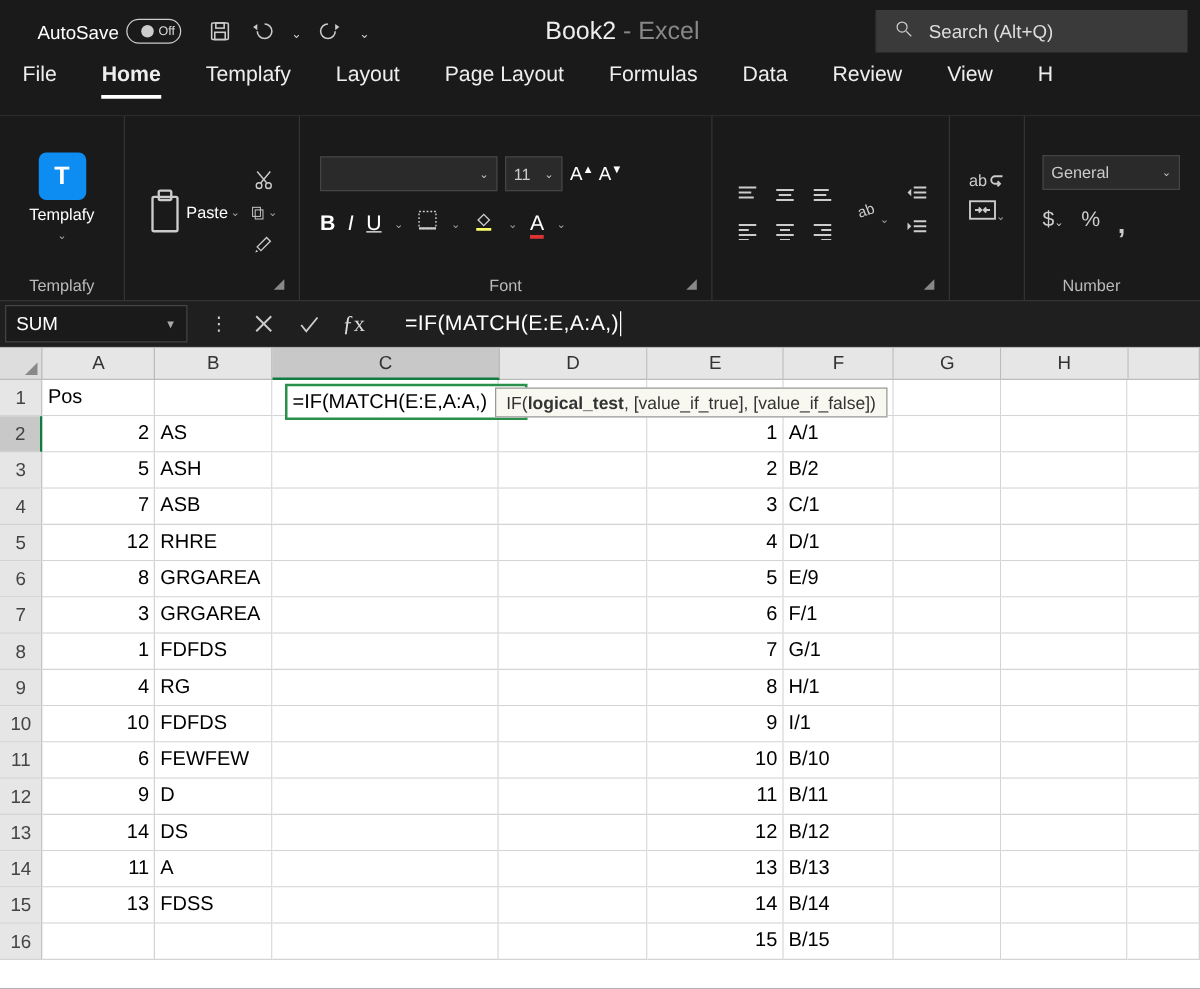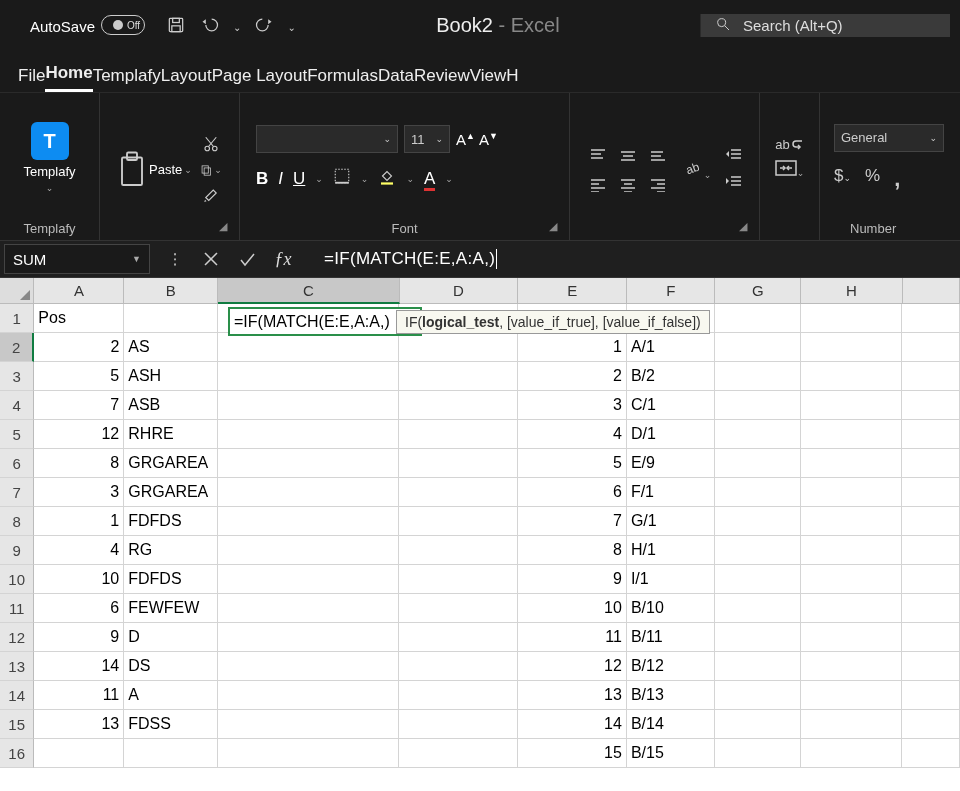--- a/index.html
+++ b/index.html
@@ -50,37 +50,38 @@
   .tb-icons .chev { font-size:10px; color:#ccc; position: relative; top:2px;}
   .title-center {
     flex: 1;
     text-align: center;
     font-size: 20px;
     color: #eee;
   }
   .title-center .gray { color:#888;}
   .searchbox {
     background: #3a3a3a;
-    height: 23px;
+    height: 34px;
     width: 250px;
     display: flex;
     align-items: center;
     gap: 12px;
     padding: 0 14px;
     font-size: 15px;
     color: #ddd;
     border-left: 1px solid #2a2a2a;
   }
   
   .tabs {
     height: 42px;
     background: #1a1a1a;
     display: flex;
-    align-items: flex-end;
+    align-items: flex-start;
     padding: 0 0 0 18px;
+    gap: 36px;
     font-size: 17px;
     color: #eee;
   }
   .tabs .tab { padding-bottom: 6px; cursor:pointer;}
   .tabs .tab.active {
     border-bottom: 3px solid #fff;
     font-weight: 600;
   }
   
   .ribbon {
@@ -522,21 +523,21 @@
         <svg width="16" height="16">
           <line x1="2" y1="2" x2="14" y2="14"></line>
           <line x1="14" y1="2" x2="2" y2="14"></line>
         </svg>
       </span>
     <span class="ic">
         <svg width="18" height="16">
           <path d="M3 9l4 5L16 3"></path>
         </svg>
       </span>
-    <span class="ic" style="font-style:italic;font-family:serif;font-size:18px;color:#ddd">ƒx</span>
+    <span class="ic" style="font-family:serif;font-size:18px;color:#ddd">ƒx</span>
   </div>
   <div class="formula-input">
     <span>=IF(MATCH(E:E,A:A,)</span><span class="cursor"></span>
   </div>
 </div>
 
 <div class="hint-tip">
   <span>IF(</span><b>logical_test</b><span>, [value_if_true], [value_if_false])</span>
 </div>
 

